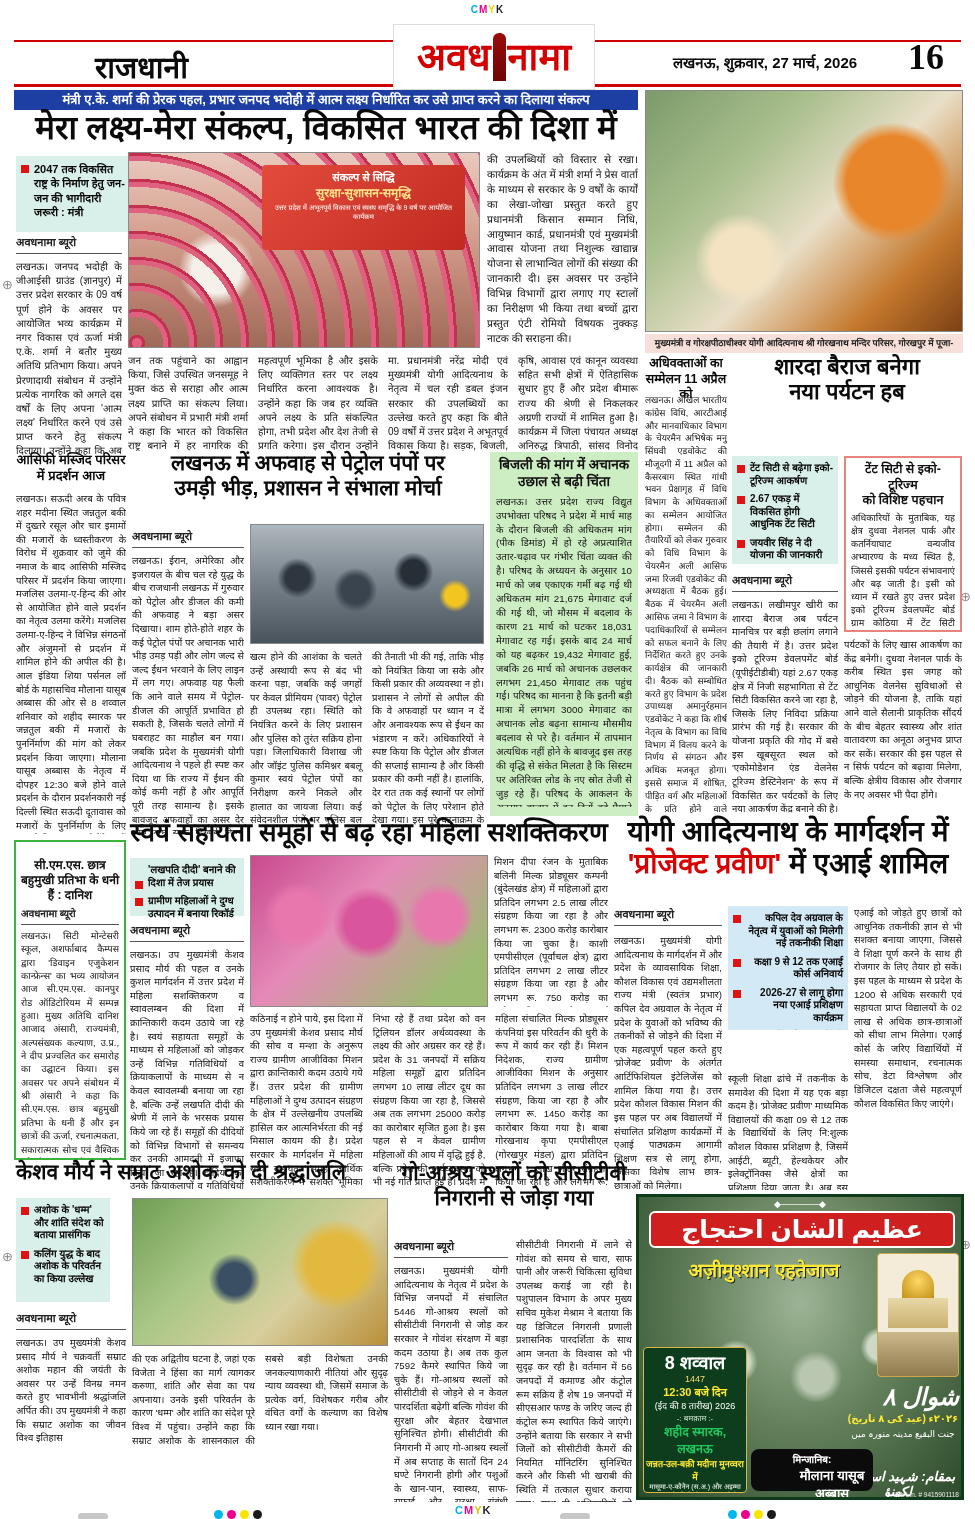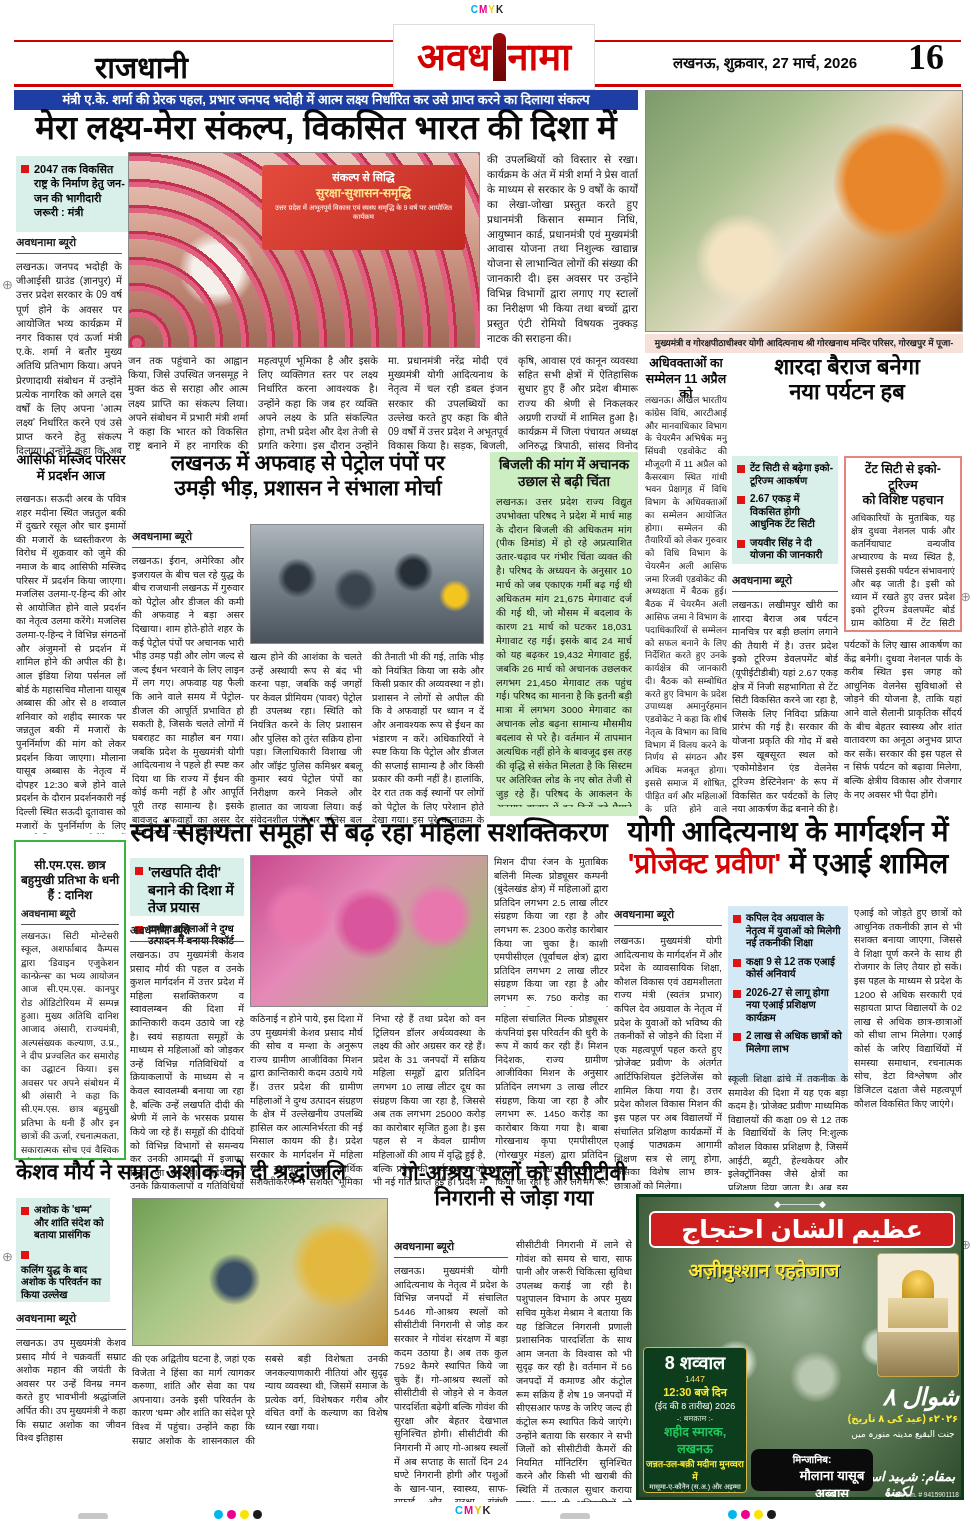--- a/index.html
+++ b/index.html
@@ -148,21 +148,21 @@
   <div class="abs bt" style="left:844px;top:638px;width:118px;height:178px;font-size:9.6px;">पर्यटकों के लिए खास आकर्षण का केंद्र बनेगी। दुधवा नेशनल पार्क के करीब स्थित इस जगह को आधुनिक वेलनेस सुविधाओं से जोड़ने की योजना है, ताकि यहां आने वाले सैलानी प्राकृतिक सौंदर्य के बीच बेहतर स्वास्थ्य और शांत वातावरण का अनूठा अनुभव प्राप्त कर सकें। सरकार की इस पहल से न सिर्फ पर्यटन को बढ़ावा मिलेगा, बल्कि क्षेत्रीय विकास और रोजगार के नए अवसर भी पैदा होंगे।</div>
 
   <div class="abs" style="left:14px;top:840px;width:112px;height:320px;border:2px solid #3cb43c;padding:16px 5px;box-sizing:border-box;overflow:hidden;background:#fff;">
     <div class="boxtitle" style="font-size:12px;">सी.एम.एस. छात्र बहुमुखी प्रतिभा के धनी हैं : दानिश</div>
     <div class="byline" style="margin-top:3px;font-size:10px;">अवधनामा ब्यूरो</div>
     <div class="bt" style="margin-top:4px;font-size:9.4px;height:238px;">लखनऊ। सिटी मोन्टेसरी स्कूल, अशर्फाबाद कैम्पस द्वारा 'डिवाइन एजुकेशन कान्फ्रेन्स' का भव्य आयोजन आज सी.एम.एस. कानपुर रोड ऑडिटोरियम में सम्पन्न हुआ। मुख्य अतिथि दानिश आजाद अंसारी, राज्यमंत्री, अल्पसंख्यक कल्याण, उ.प्र., ने दीप प्रज्वलित कर समारोह का उद्घाटन किया। इस अवसर पर अपने संबोधन में श्री अंसारी ने कहा कि सी.एम.एस. छात्र बहुमुखी प्रतिभा के धनी हैं और इन छात्रों की ऊर्जा, रचनात्मकता, सकारात्मक सोच एवं वैश्विक दृष्टिकोण वास्तव में प्रशंसनीय है। सी.एम.एस. की प्रशंसा करते हुए श्री अंसारी ने कहा कि सी.एम.एस. एक ऐसी संस्था है जो छात्रों के उज्ज्वल भविष्य के साथ ही समाज व देश के रचनात्मक उत्थान हेतु सतत् प्रयासरत है। उन्होंने अभिभावकों का आह्वान किया कि बच्चों के प्राब्लम-साल्वर बनें और उनमें उज्ज्वल भविष्य की ललक जगायें।</div>
   </div>
 
   <div class="abs hl center" style="left:130px;top:818px;width:478px;font-size:26px;line-height:1.1;">स्वयं सहायता समूहों से बढ़ रहा महिला सशक्तिकरण</div>
   <div class="abs tealbox" style="left:130px;top:858px;width:114px;height:58px;box-sizing:border-box;">
-    <div class="bullet-item" style="font-size:14px;line-height:1.25;">
+    <div class="bullet-item" style="font-size:10px;line-height:1.25;align-items:flex-end;">
       <span class="sq"></span>
       <span>'लखपति दीदी' बनाने की दिशा में तेज प्रयास</span>
     </div>
     <div class="bullet-item" style="font-size:10px;line-height:1.25;margin-bottom:0;">
       <span class="sq"></span>
       <span>ग्रामीण महिलाओं ने दुग्ध उत्पादन में बनाया रिकॉर्ड</span>
     </div>
   </div>
   <div class="abs byline" style="left:130px;top:922px;width:114px;">अवधनामा ब्यूरो</div>
   <div class="abs bt" style="left:130px;top:948px;width:114px;height:242px;font-size:9.6px;">लखनऊ। उप मुख्यमंत्री केशव प्रसाद मौर्य की पहल व उनके कुशल मार्गदर्शन में उत्तर प्रदेश में महिला सशक्तिकरण व स्वावलम्बन की दिशा में क्रान्तिकारी कदम उठाये जा रहे है। स्वयं सहायता समूहों के माध्यम से महिलाओं को जोड़कर उन्हें विभिन्न गतिविधियों व क्रियाकलापों के माध्यम से न केवल स्वावलम्बी बनाया जा रहा है, बल्कि उन्हें लखपति दीदी की श्रेणी में लाने के भरसक प्रयास किये जा रहे हैं। समूहों की दीदियों को विभिन्न विभागों से समन्वय कर उनकी आमदनी में इजाफा किया जा रहा है। दीदियों को उनके क्रियाकलापों व गतिविधियों में किसी प्रकार की दिक्कत या अवरोध न आने पाये, उन्हें किसी प्रकार की</div>
@@ -175,21 +175,21 @@
   <div class="abs bt flow3" style="left:250px;top:1012px;width:358px;height:178px;font-size:9.6px;">कठिनाई न होने पाये, इस दिशा में उप मुख्यमंत्री केशव प्रसाद मौर्य की सोच व मन्शा के अनुरूप राज्य ग्रामीण आजीविका मिशन द्वारा क्रान्तिकारी कदम उठाये गये हैं। उत्तर प्रदेश की ग्रामीण महिलाओं ने दुग्ध उत्पादन संग्रहण के क्षेत्र में उल्लेखनीय उपलब्धि हासिल कर आत्मनिर्भरता की नई मिसाल कायम की है। प्रदेश सरकार के मार्गदर्शन में महिला स्वयं सहायता समूह आर्थिक सशक्तीकरण में सशक्त भूमिका निभा रहे हैं तथा प्रदेश को वन ट्रिलियन डॉलर अर्थव्यवस्था के लक्ष्य की ओर अग्रसर कर रहे हैं। प्रदेश के 31 जनपदों में सक्रिय महिला समूहों द्वारा प्रतिदिन लगभग 10 लाख लीटर दूध का संग्रहण किया जा रहा है, जिससे अब तक लगभग 25000 करोड़ का कारोबार सृजित हुआ है। इस पहल से न केवल ग्रामीण महिलाओं की आय में वृद्धि हुई है, बल्कि प्रदेश की अर्थव्यवस्था को भी नई गति प्राप्त हुई है। प्रदेश में महिला संचालित मिल्क प्रोड्यूसर कंपनियां इस परिवर्तन की धुरी के रूप में कार्य कर रही हैं। मिशन निदेशक, राज्य ग्रामीण आजीविका मिशन के अनुसार प्रतिदिन लगभग 3 लाख लीटर संग्रहण, किया जा रहा है और लगभग रू. 1450 करोड़ का कारोबार किया गया है। बाबा गोरखनाथ कृपा एमपीसीएल (गोरखपुर मंडल) द्वारा प्रतिदिन लगभग 1 लाख लीटर संग्रहण, किया जा रहा है और लगभग रू. 220 करोड़ का करोबार किया गया है। और सृजनी एमपीसीएल (तराई क्षेत्र) द्वारा प्रतिदिन लगभग 1.5 लाख लीटर संग्रहण किया जा रहा है, तथा लगभग रू. 250 करोड़ का कारोबार किया गया है।</div>
 
   <div class="abs hl center" style="left:614px;top:816px;width:348px;font-size:28px;line-height:1.15;">
     <div>योगी आदित्यनाथ के मार्गदर्शन में</div>
     <div>
       <span style="color:#d80000;">'प्रोजेक्ट प्रवीण'</span><span> में एआई शामिल</span>
     </div>
   </div>
   <div class="abs byline" style="left:614px;top:906px;width:108px;">अवधनामा ब्यूरो</div>
   <div class="abs bt" style="left:614px;top:934px;width:108px;height:256px;font-size:9.6px;">लखनऊ। मुख्यमंत्री योगी आदित्यनाथ के मार्गदर्शन में और प्रदेश के व्यावसायिक शिक्षा, कौशल विकास एवं उद्यमशीलता राज्य मंत्री (स्वतंत्र प्रभार) कपिल देव अग्रवाल के नेतृत्व में प्रदेश के युवाओं को भविष्य की तकनीकों से जोड़ने की दिशा में एक महत्वपूर्ण पहल करते हुए 'प्रोजेक्ट प्रवीण' के अंतर्गत आर्टिफिशियल इंटेलिजेंस को शामिल किया गया है। उत्तर प्रदेश कौशल विकास मिशन की इस पहल पर अब विद्यालयों में संचालित प्रशिक्षण कार्यक्रमों में एआई पाठ्यक्रम आगामी शिक्षण सत्र से लागू होगा, जिसका विशेष लाभ छात्र-छात्राओं को मिलेगा।</div>
-  <div class="abs" style="left:728px;top:906px;width:120px;height:176px;background:#d3e9f5;padding:6px 5px;box-sizing:border-box;overflow:hidden;">
+  <div class="abs" style="left:728px;top:906px;width:120px;height:124px;background:#d3e9f5;padding:6px 5px;box-sizing:border-box;overflow:hidden;text-align:right;">
     <div class="bullet-item" style="font-size:10px;line-height:1.25;">
       <span class="sq"></span>
       <span>कपिल देव अग्रवाल के नेतृत्व में युवाओं को मिलेगी नई तकनीकी शिक्षा</span>
     </div>
     <div class="bullet-item" style="font-size:10px;line-height:1.25;">
       <span class="sq"></span>
       <span>कक्षा 9 से 12 तक एआई कोर्स अनिवार्य</span>
     </div>
     <div class="bullet-item" style="font-size:10px;line-height:1.25;">
       <span class="sq"></span>
@@ -202,21 +202,21 @@
   </div>
   <div class="abs bt" style="left:728px;top:1072px;width:120px;height:118px;font-size:9.6px;">स्कूली शिक्षा ढांचे में तकनीक के समावेश की दिशा में यह एक बड़ा कदम है। 'प्रोजेक्ट प्रवीण' माध्यमिक विद्यालयों की कक्षा 09 से 12 तक के विद्यार्थियों के लिए नि:शुल्क कौशल विकास प्रशिक्षण है, जिसमें आईटी, ब्यूटी, हेल्थकेयर और इलेक्ट्रॉनिक्स जैसे क्षेत्रों का प्रशिक्षण दिया जाता है। अब इस कार्यक्रम में एआई को भी शामिल किया गया है।</div>
   <div class="abs bt" style="left:854px;top:906px;width:108px;height:284px;font-size:9.6px;">एआई को जोड़ते हुए छात्रों को आधुनिक तकनीकी ज्ञान से भी सशक्त बनाया जाएगा, जिससे वे शिक्षा पूर्ण करने के साथ ही रोजगार के लिए तैयार हो सकें। इस पहल के माध्यम से प्रदेश के 1200 से अधिक सरकारी एवं सहायता प्राप्त विद्यालयों के 02 लाख से अधिक छात्र-छात्राओं को सीधा लाभ मिलेगा। एआई कोर्स के जरिए विद्यार्थियों में समस्या समाधान, रचनात्मक सोच, डेटा विश्लेषण और डिजिटल दक्षता जैसे महत्वपूर्ण कौशल विकसित किए जाएंगे।</div>
 
   <div class="abs hl" style="left:16px;top:1160px;width:374px;font-size:21px;line-height:1.15;">केशव मौर्य ने सम्राट अशोक को दी श्रद्धांजलि</div>
   <div class="abs tealbox" style="left:16px;top:1198px;width:94px;height:104px;box-sizing:border-box;">
     <div class="bullet-item" style="font-size:10px;line-height:1.25;">
       <span class="sq"></span>
       <span>अशोक के 'धम्म' और शांति संदेश को बताया प्रासंगिक</span>
     </div>
-    <div class="bullet-item" style="font-size:10px;line-height:1.25;margin-bottom:0;flex-direction:column;">
+    <div class="bullet-item" style="font-size:10px;line-height:1.25;margin-bottom:0;">
       <span class="sq"></span>
       <span>कलिंग युद्ध के बाद अशोक के परिवर्तन का किया उल्लेख</span>
     </div>
   </div>
   <div class="abs byline" style="left:16px;top:1310px;width:110px;">अवधनामा ब्यूरो</div>
   <div class="abs bt" style="left:16px;top:1336px;width:110px;height:166px;font-size:9.6px;">लखनऊ। उप मुख्यमंत्री केशव प्रसाद मौर्य ने चक्रवर्ती सम्राट अशोक महान की जयंती के अवसर पर उन्हें विनम्र नमन करते हुए भावभीनी श्रद्धांजलि अर्पित की। उप मुख्यमंत्री ने कहा कि सम्राट अशोक का जीवन विश्व इतिहास</div>
   <div class="abs photo" style="left:132px;top:1198px;width:256px;height:148px;background:
        radial-gradient(circle at 80% 45%,#e3b83e 0 30px,rgba(0,0,0,0) 46px),
        radial-gradient(circle at 40% 55%,#3a4f63 0 16px,rgba(0,0,0,0) 26px),
        linear-gradient(135deg,#6f9e52 0%,#a9c787 35%,#d7cf9d 65%,#b98f3a 100%);"></div>

